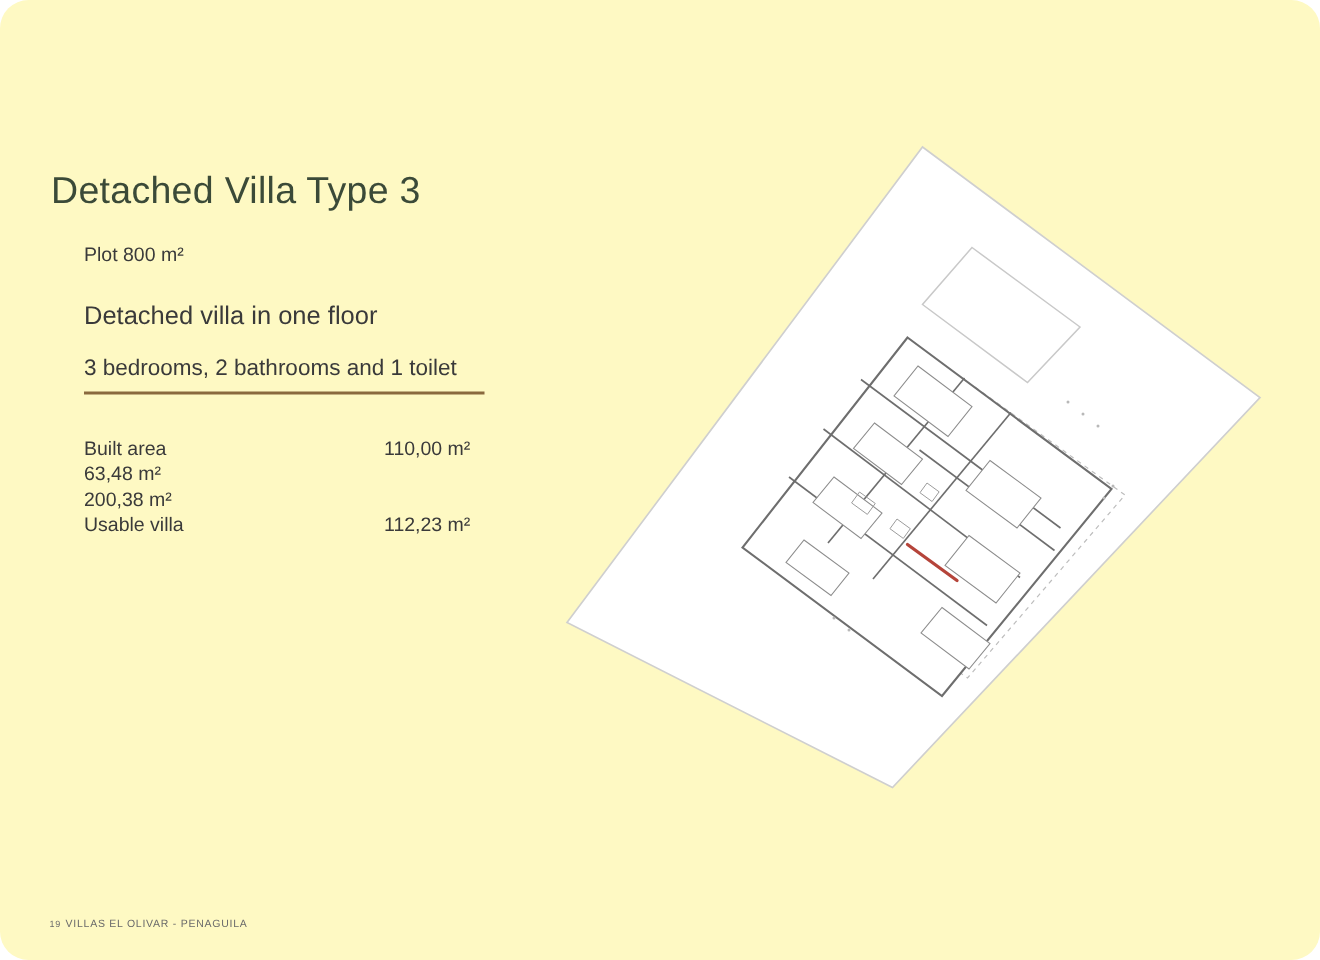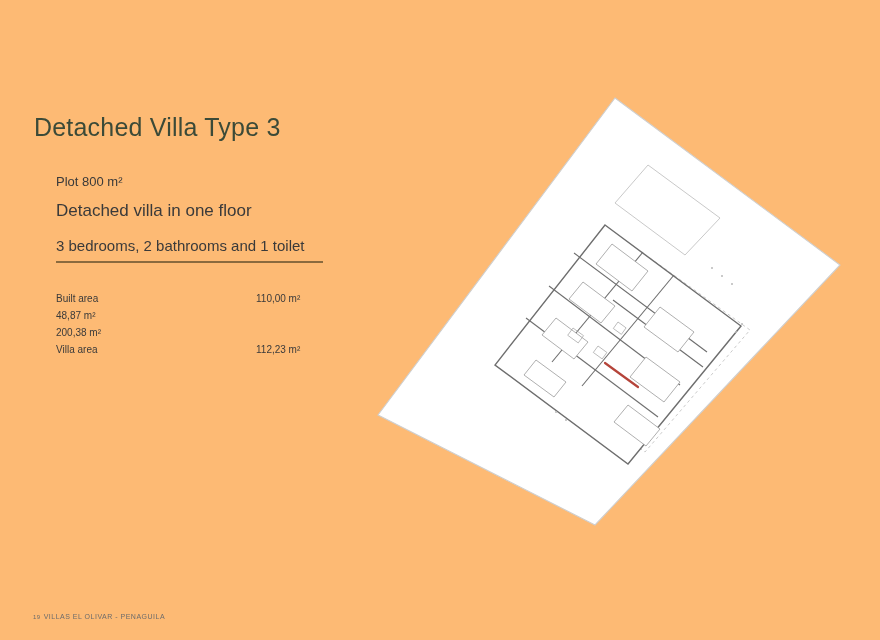--- a/index.html
+++ b/index.html
@@ -12,39 +12,40 @@
     height: 640px;
     position: relative;
     overflow: hidden;
     font-family: "Liberation Sans", sans-serif;
     color: #3d3d3d;
   }
 
   .page {
     position: absolute;
     inset: 0;
-    background: #fdba74;
+    background: #fef9c3;
+    border-radius: 19px;
   }
 
   
   .title {
     position: absolute;
     left: 34px;
     top: 96px;
     font-size: 25px;
     letter-spacing: 0.2px;
     color: #3b4a38;
     font-weight: normal;
     white-space: nowrap;
   }
 
   .plot-line {
     position: absolute;
     left: 56px;
-    top: 174px;
+    top: 162px;
     font-size: 13px;
     color: #3a3a3a;
     white-space: nowrap;
   }
 
   .floors-line {
     position: absolute;
     left: 56px;
     top: 201px;
     font-size: 17px;
@@ -71,21 +72,21 @@
   }
 
   .areas {
     position: absolute;
     left: 56px;
     top: 290px;
     width: 290px;
   }
   .area-row {
     display: flex;
-    font-size: 10px;
+    font-size: 13px;
     line-height: 17px;
     color: #3a3a3a;
   }
   .area-row .lbl {
     width: 200px;
     white-space: nowrap;
   }
   .area-row .val {
     white-space: nowrap;
   }
@@ -131,27 +132,27 @@
   <div class="rooms-line">3 bedrooms, 2 bathrooms and 1 toilet</div>
 
   <div class="rule"></div>
 
   <div class="areas">
     <div class="area-row">
       <span class="lbl">Built area</span>
       <span class="val">110,00 m²</span>
     </div>
     <div class="area-row">
-      <span class="val">48,87 m²</span>
+      <span class="val">63,48 m²</span>
     </div>
     <div class="area-row">
       <span class="val">200,38 m²</span>
     </div>
     <div class="area-row">
-      <span class="lbl">Villa area</span>
+      <span class="lbl">Usable villa</span>
       <span class="val">112,23 m²</span>
     </div>
   </div>
 
   <div class="footer">
     <span class="pg">19</span><span>VILLAS EL OLIVAR - PENAGUILA</span>
   </div>
 
   <div class="plan-wrap">
     <svg class="plan-svg" width="500" height="520" viewBox="0 0 500 520" xmlns="http://www.w3.org/2000/svg">

